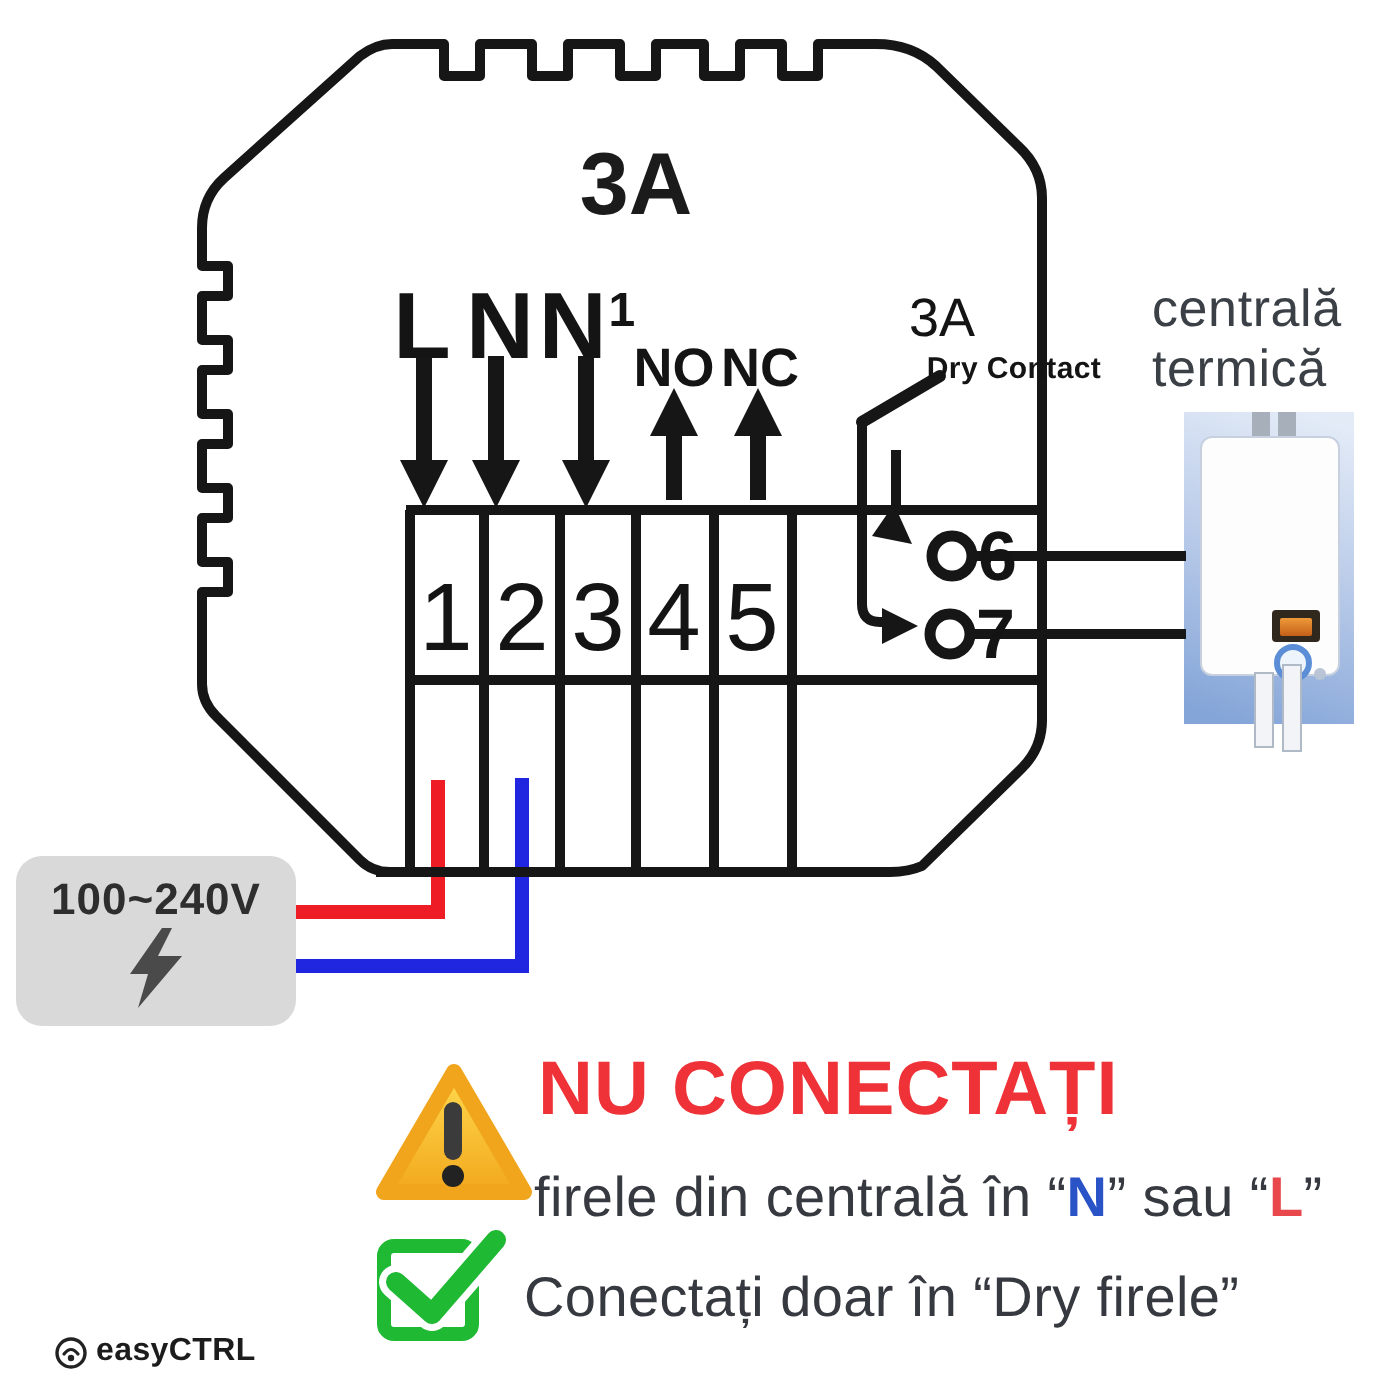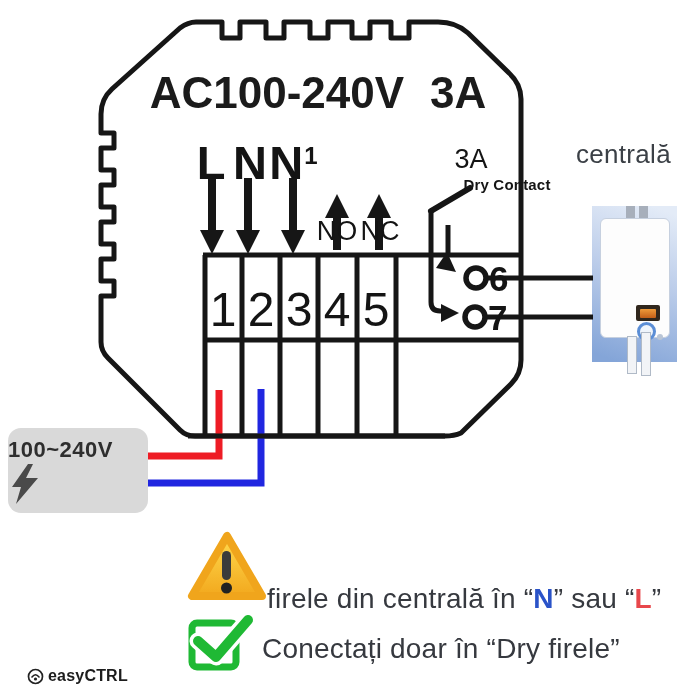--- a/index.html
+++ b/index.html
@@ -8,28 +8,28 @@
     font-family:"Liberation Sans","DejaVu Sans",sans-serif;overflow:hidden;
     color:#161616;
   }
   .abs{position:absolute;}
   .ctr{transform:translateX(-50%);}
   
   .ac-line{left:118px;top:68px;width:400px;display:flex;justify-content:center;gap:26px;
            font-size:44px;font-weight:600;letter-spacing:0px;color:#1b1b1b;}
   .t-letter{font-size:47px;font-weight:600;color:#141414;}
   .t-sub{font-size:24px;font-weight:600;position:relative;top:7px;left:1px;}
-  .t-small{font-size:27px;font-weight:400;color:#141414;margin-top:47px;}
+  .t-small{font-size:27px;font-weight:700;color:#141414;}
   .dc-amp{font-size:27px;font-weight:500;color:#141414;}
   .dc-label{font-size:15px;font-weight:700;color:#141414;letter-spacing:.2px;}
   .cell-num{font-size:48px;font-weight:500;color:#141414;}
   .relay-num{font-size:35px;font-weight:600;color:#141414;}
   
   .power-box{left:8px;top:428px;width:140px;height:85px;background:#d9d9d9;border-radius:13px;
-             display:flex;flex-direction:column;align-items:flex-start;}
+             display:flex;flex-direction:column;align-items:center;}
   .power-label{margin-top:9px;font-size:22px;font-weight:700;color:#2e2e2e;letter-spacing:.5px;}
   
   .boiler-bg{left:592px;top:206px;width:85px;height:156px;
              background:linear-gradient(200deg,#e3ebf7 5%,#bccdea 45%,#84a5d8 95%);}
   .boiler-body{position:absolute;left:8px;top:12px;width:68px;height:118px;background:#fdfdfd;
                border:1px solid #c6d0df;border-radius:6px;}
   .boiler-pipe-top{position:absolute;width:9px;height:13px;background:#a7afbb;top:0;}
   .boiler-display{position:absolute;left:35px;top:86px;width:24px;height:16px;background:#30271d;
                   border-radius:2px;display:flex;align-items:center;justify-content:center;}
   .boiler-screen{width:16px;height:9px;background:linear-gradient(180deg,#ef9a3a,#c35f18);border-radius:1px;}
@@ -134,21 +134,20 @@
     </g>
 
     <g>
       <rect x="192" y="623" width="44" height="44" rx="5" fill="#ffffff" stroke="#1fb934" stroke-width="7"></rect>
       <path d="M198,641 L216,657 L248,620" fill="none" stroke="#ffffff" stroke-width="17" stroke-linecap="round" stroke-linejoin="round"></path>
       <path d="M198,641 L216,657 L248,620" fill="none" stroke="#1fb934" stroke-width="10" stroke-linecap="round" stroke-linejoin="round"></path>
     </g>
   </svg>
 
   <div class="abs ac-line">
-    <span>AC100-240V</span>
     <span>3A</span>
   </div>
 
   <div class="abs ctr t-letter" style="left:211px;top:135px;">L</div>
   <div class="abs ctr t-letter" style="left:250px;top:135px;">N</div>
   <div class="abs ctr" style="left:293px;top:135px;display:flex;align-items:flex-start;">
     <span class="t-letter">N</span>
     <span class="t-letter t-sub">1</span>
   </div>
   <div class="abs ctr t-small" style="left:337px;top:169px;">NO</div>
@@ -161,22 +160,24 @@
   <div class="abs ctr cell-num" style="left:261px;top:282px;">2</div>
   <div class="abs ctr cell-num" style="left:299px;top:282px;">3</div>
   <div class="abs ctr cell-num" style="left:337px;top:282px;">4</div>
   <div class="abs ctr cell-num" style="left:376px;top:282px;">5</div>
 
   <div class="abs relay-num" style="left:489px;top:259px;">6</div>
   <div class="abs relay-num" style="left:488px;top:298px;">7</div>
 
   <div class="abs boiler-label">
     <div>centrală</div>
+    <div>termică</div>
   </div>
 
+  <div class="abs warn-title">NU CONECTAȚI</div>
   <div class="abs body-line line-warn"><span>firele din centrală în “</span><span class="n-blue">N</span><span>” sau “</span><span class="l-red">L</span><span>”</span>
   </div>
   <div class="abs body-line line-ok">Conectați doar în “Dry firele”</div>
 
   <div class="abs logo">
     <svg width="17" height="17" viewBox="0 0 17 17">
       <circle cx="8.5" cy="8.5" r="7" fill="none" stroke="#222" stroke-width="1.7"></circle>
       <path d="M5,9 Q8.5,4.5 12,9" fill="none" stroke="#222" stroke-width="1.6" stroke-linecap="round"></path>
       <circle cx="8.5" cy="11" r="1.6" fill="#222"></circle>
     </svg>

